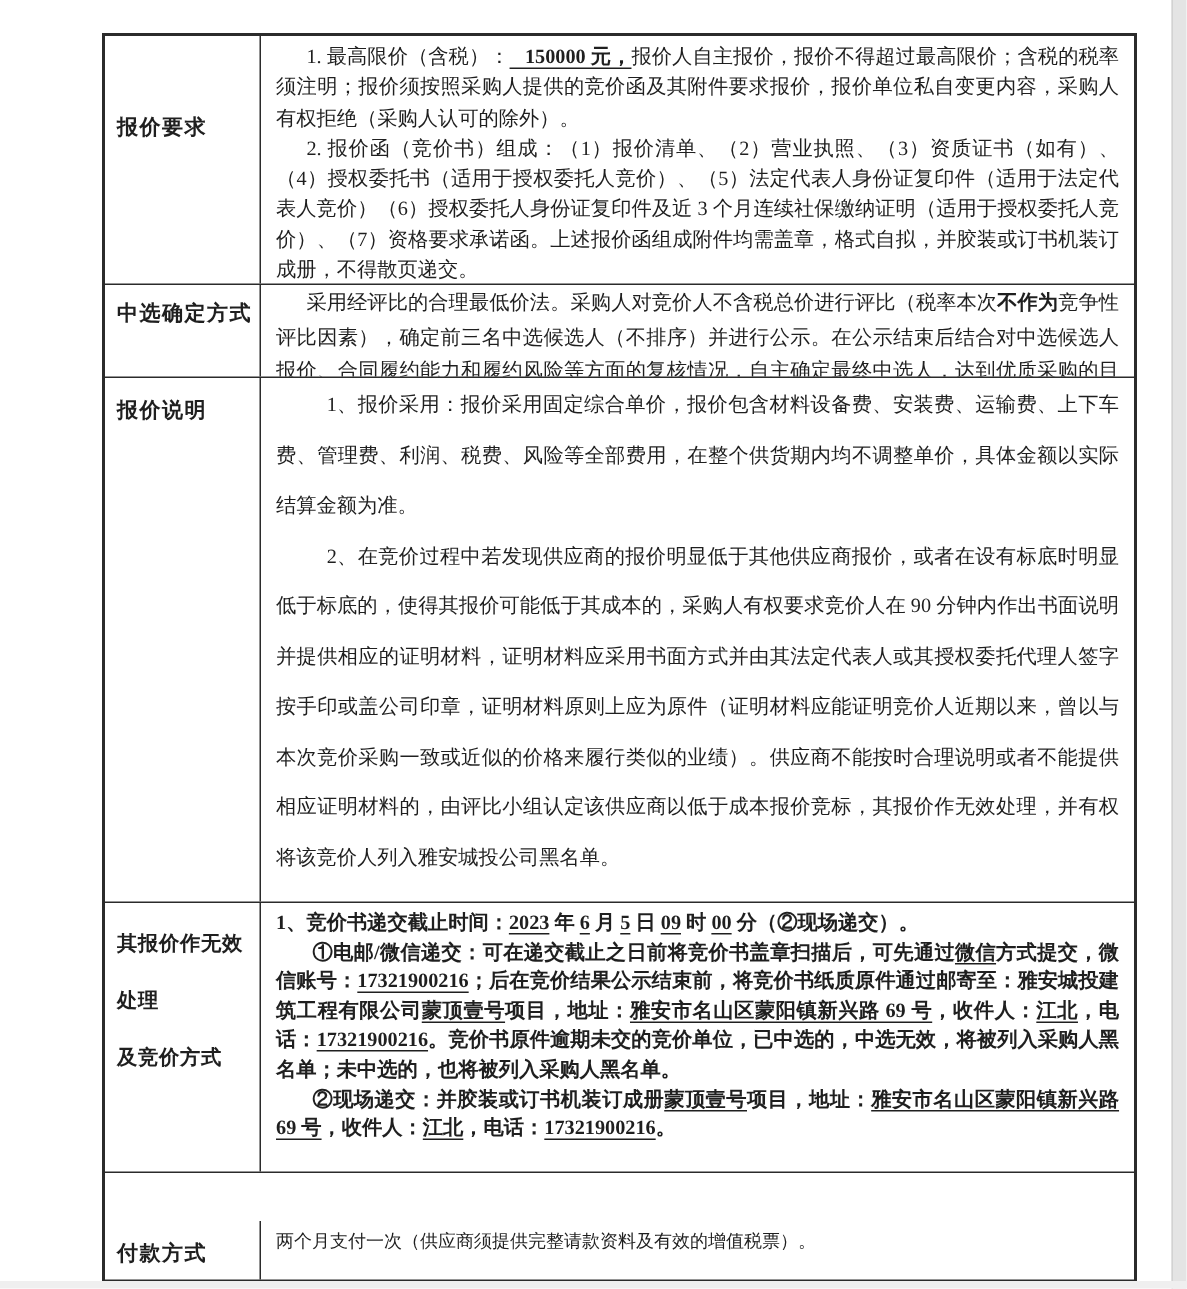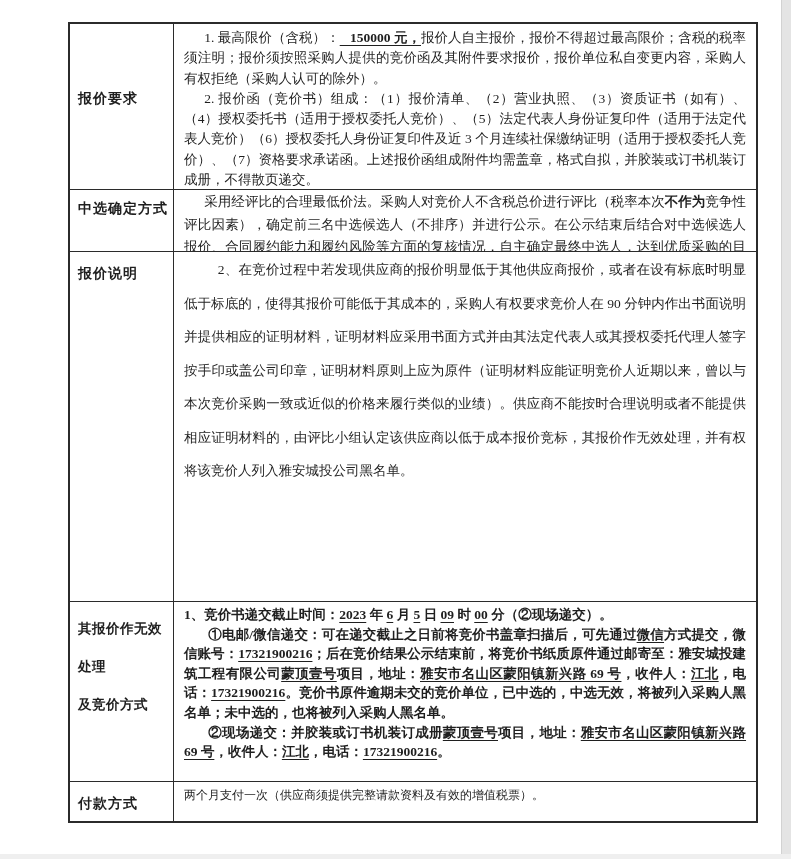--- a/index.html
+++ b/index.html
@@ -44,21 +44,21 @@
   .content-cell{
     padding:2px 10px 2px 10px;
     text-align:justify;
   }
   .para{margin:0;}
   .b{font-weight:bold;}
   .u{text-decoration:underline;text-underline-offset:3px;text-decoration-thickness:1px;}
 
   
   .row-0{height:166px;}
-  .row-0 .label-cell{padding-top:66px;}
+  .row-0 .label-cell{padding-top:52px;}
   .row-0 .content-cell{font-size:13.5px;line-height:20.3px;padding-top:4px;}
   .row-0 .para{text-indent:1.5em;}
 
   
   .row-1{height:62px;}
   .row-1 .label-cell{padding-top:10px;}
   .row-1 .content-cell{font-size:13.5px;line-height:22.5px;padding-top:1px;}
   .row-1 .para{text-indent:1.5em;}
 
   
@@ -68,21 +68,21 @@
   .row-2 .para{text-indent:2.5em;}
 
   
   .row-3{height:180px;}
   .row-3 .label-cell{padding-top:8px;font-size:13.5px;letter-spacing:0.5px;}
   .row-3 .label-line{line-height:38px;}
   .row-3 .content-cell{font-size:13.5px;line-height:19.6px;padding-top:3px;font-weight:bold;}
   .row-3 .para.circ{text-indent:1.8em;}
 
   
-  .row-4{height:39px;}
+  .row-4{height:39px;margin-top:32px;}
   .row-4 .label-cell{padding-top:13px;}
   .row-4 .content-cell{font-size:12px;line-height:20px;padding-top:3px;}
 </style>
 </head>
 <body>
 
 <div class="page">
   <div class="doc-table">
       <div class="row row-0">
         <div class="cell label-cell">
@@ -99,20 +99,21 @@
         </div>
         <div class="cell content-cell">
           <p class="para"><span>采用经评比的合理最低价法。采购人对竞价人不含税总价进行评比（税率本次</span><span class="b">不作为</span><span>竞争性评比因素），确定前三名中选候选人（不排序）并进行公示。在公示结束后结合对中选候选人报价、合同履约能力和履约风险等方面的复核情况，自主确定最终中选人，达到优质采购的目的。</span></p>
         </div>
       </div>
       <div class="row row-2">
         <div class="cell label-cell">
           <div class="label-line">报价说明</div>
         </div>
         <div class="cell content-cell">
+          <p class="para"><span>1、报价采用：报价采用固定综合单价，报价包含材料设备费、安装费、运输费、上下车费、管理费、利润、税费、风险等全部费用，在整个供货期内均不调整单价，具体金额以实际结算金额为准。</span></p>
           <p class="para"><span>2、在竞价过程中若发现供应商的报价明显低于其他供应商报价，或者在设有标底时明显低于标底的，使得其报价可能低于其成本的，采购人有权要求竞价人在 90 分钟内作出书面说明并提供相应的证明材料，证明材料应采用书面方式并由其法定代表人或其授权委托代理人签字按手印或盖公司印章，证明材料原则上应为原件（证明材料应能证明竞价人近期以来，曾以与本次竞价采购一致或近似的价格来履行类似的业绩）。供应商不能按时合理说明或者不能提供相应证明材料的，由评比小组认定该供应商以低于成本报价竞标，其报价作无效处理，并有权将该竞价人列入雅安城投公司黑名单。</span></p>
         </div>
       </div>
       <div class="row row-3">
         <div class="cell label-cell">
           <div class="label-line">其报价作无效处理</div>
           <div class="label-line">及竞价方式</div>
         </div>
         <div class="cell content-cell">
           <p class="para"><span>1、竞价书递交截止时间：</span><span class="u">2023</span><span> 年 </span><span class="u">6</span><span> 月 </span><span class="u">5</span><span> 日 </span><span class="u">09</span><span> 时 </span><span class="u">00</span><span> 分（②现场递交）。</span></p>

